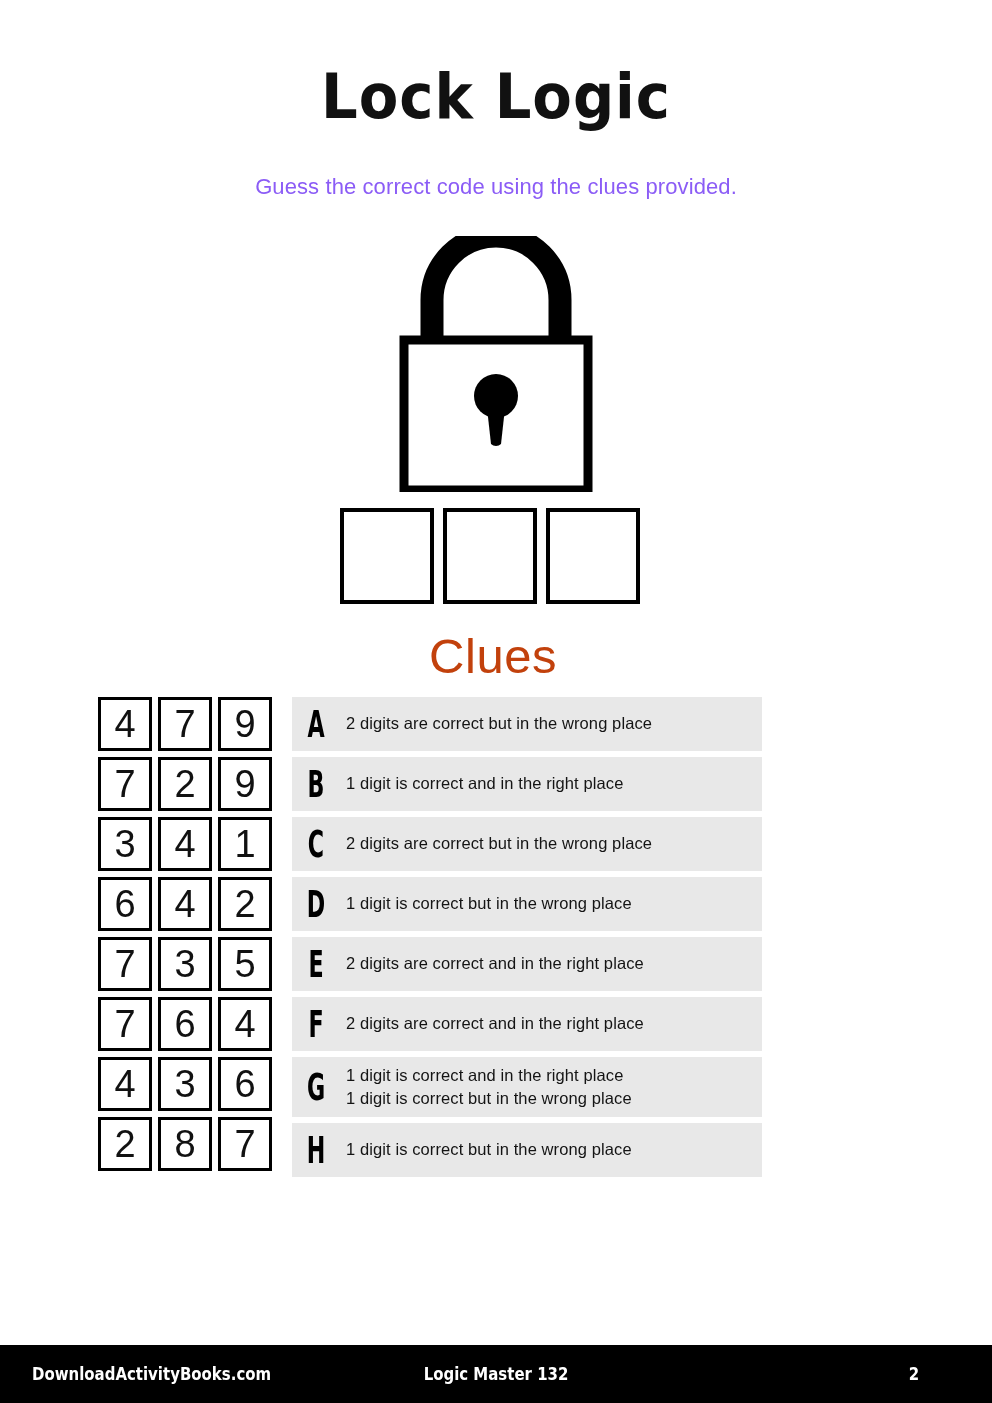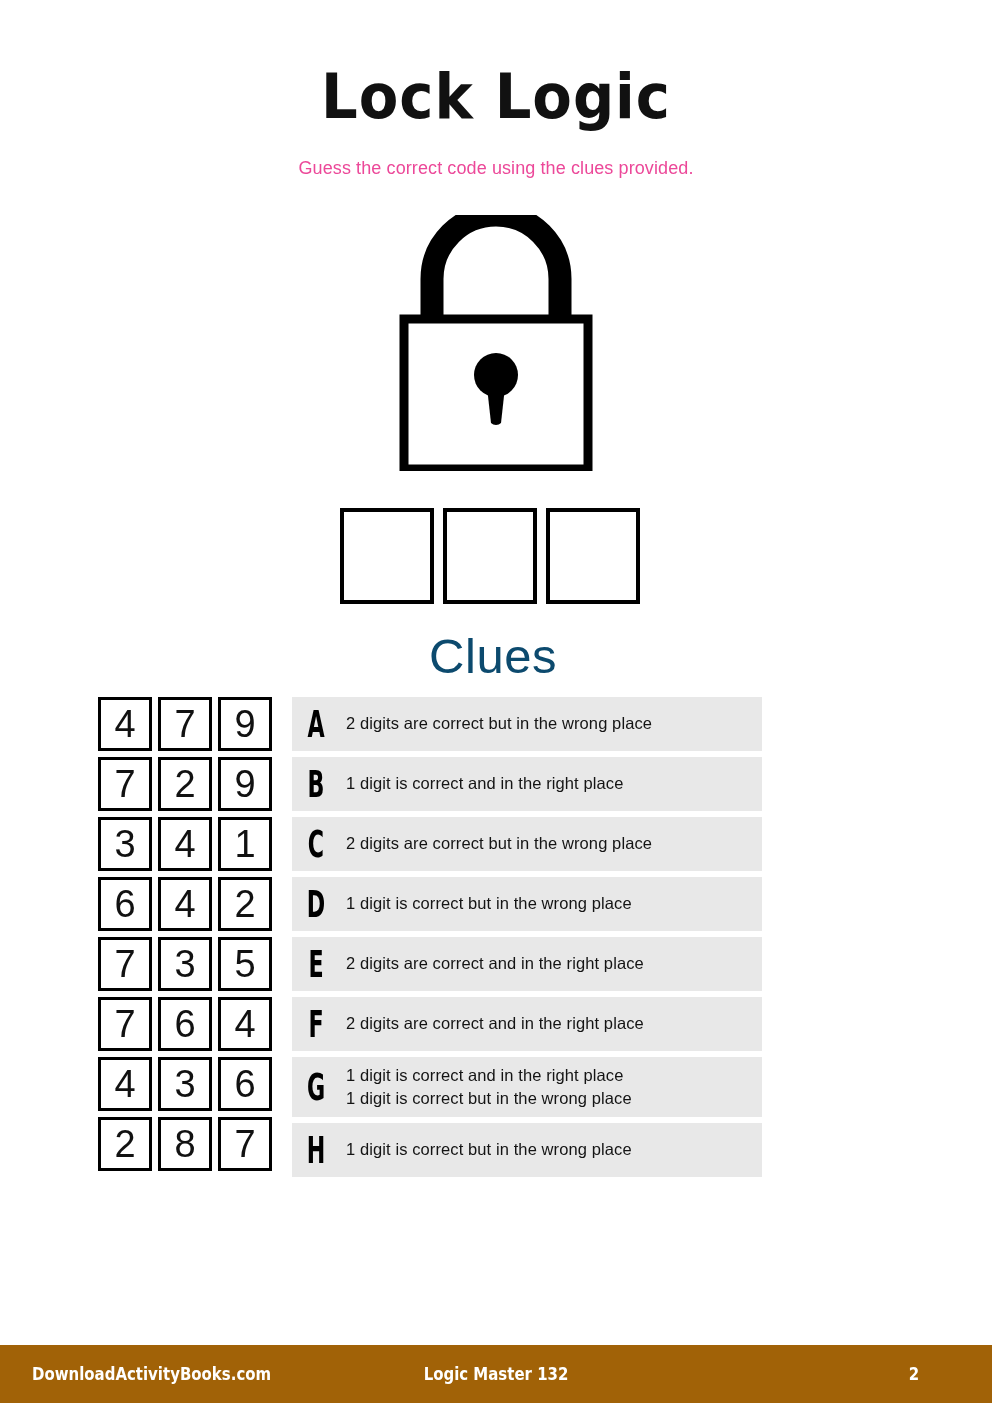--- a/index.html
+++ b/index.html
@@ -23,23 +23,23 @@
     font-size: 62px;
     letter-spacing: 1px;
     color: #111111;
     margin: 0;
     padding-top: 66px;
     line-height: 1.0;
     transform: scaleX(0.93);
   }
   .page-subtitle {
     text-align: center;
-    font-size: 18px;
-    color: #ec4899;
-    margin: 0;
+    font-size: 22px;
+    color: #8b5cf6;
+    margin: 16px;
     padding-top: 30px;
     letter-spacing: 0.1px;
   }
 
   
   .lock-wrap {
     width: 100%;
     text-align: center;
     margin-top: 36px;
     height: 258px;
@@ -64,21 +64,21 @@
 
   
   .clues-heading {
     position: absolute;
     left: 0;
     right: 6px;
     top: 628px;
     text-align: center;
     font-size: 49px;
     font-weight: 400;
-    color: #0c4a6e;
+    color: #c2410c;
     letter-spacing: 0.5px;
   }
 
   
   .content {
     position: absolute;
     top: 697px;
     left: 0;
     width: 992px;
     display: flex;
@@ -150,21 +150,21 @@
   }
   .clue-text .line { display: block; }
 
   
   .footer {
     position: absolute;
     left: 0;
     bottom: 0;
     width: 992px;
     height: 58px;
-    background: #a16207;
+    background: #000000;
     display: flex;
     align-items: center;
     color: #ffffff;
     font-family: "DejaVu Sans", sans-serif;
     font-weight: bold;
     font-size: 17px;
   }
   .footer-site {
     position: absolute;
     left: 32px;

